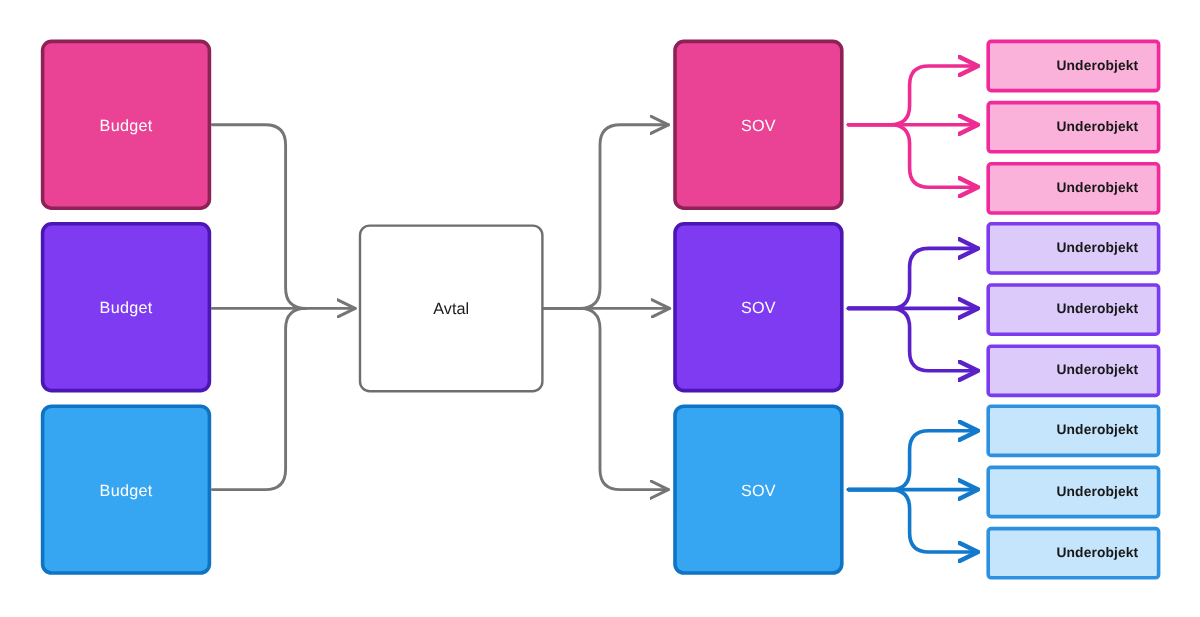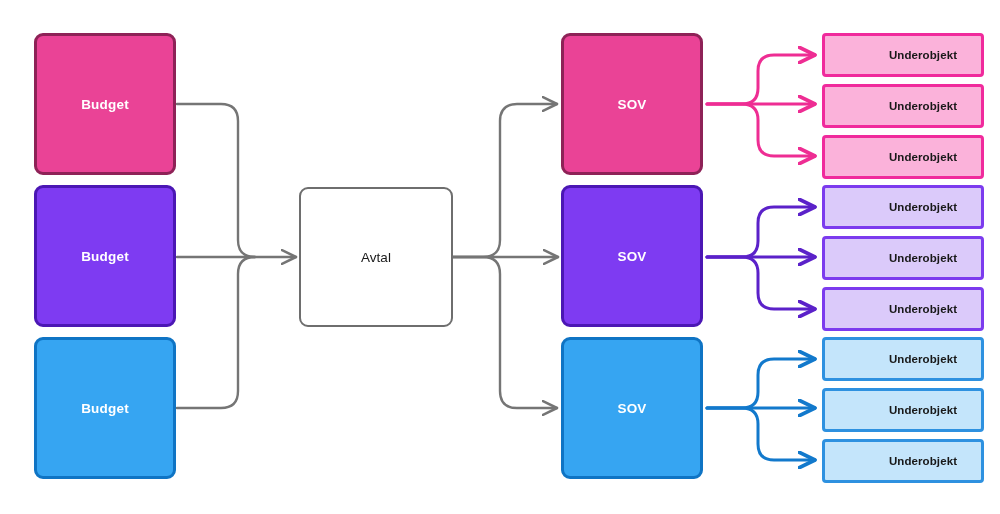--- a/index.html
+++ b/index.html
@@ -34,39 +34,38 @@
   
   .sq {
     width: 142px;
     height: 142px;
     border-radius: 9px;
     border-style: solid;
     border-width: 3px;
     font-size: 13.5px;
     color: #ffffff;
     letter-spacing: .2px;
-    font-weight: bold;
   }
   .sq.pink   { background: #EA4396; border-color: #8E2257; }
   .sq.purple { background: #7E3BF2; border-color: #4B17B4; }
   .sq.blue   { background: #36A5F2; border-color: #0F74C4; }
 
   .avtal {
     width: 154px;
     height: 140px;
     border-radius: 9px;
     border: 2px solid #6E6E6E;
     background: #ffffff;
     color: #1b1b1b;
     font-size: 13.5px;
   }
 
   
   .chip {
-    width: 162px;
+    width: 145px;
     height: 44px;
     border-radius: 4px;
     border-style: solid;
     border-width: 3px;
     font-size: 11.5px;
     font-weight: bold;
     color: #181818;
     letter-spacing: .1px;
     padding-left: 40px;
   }

